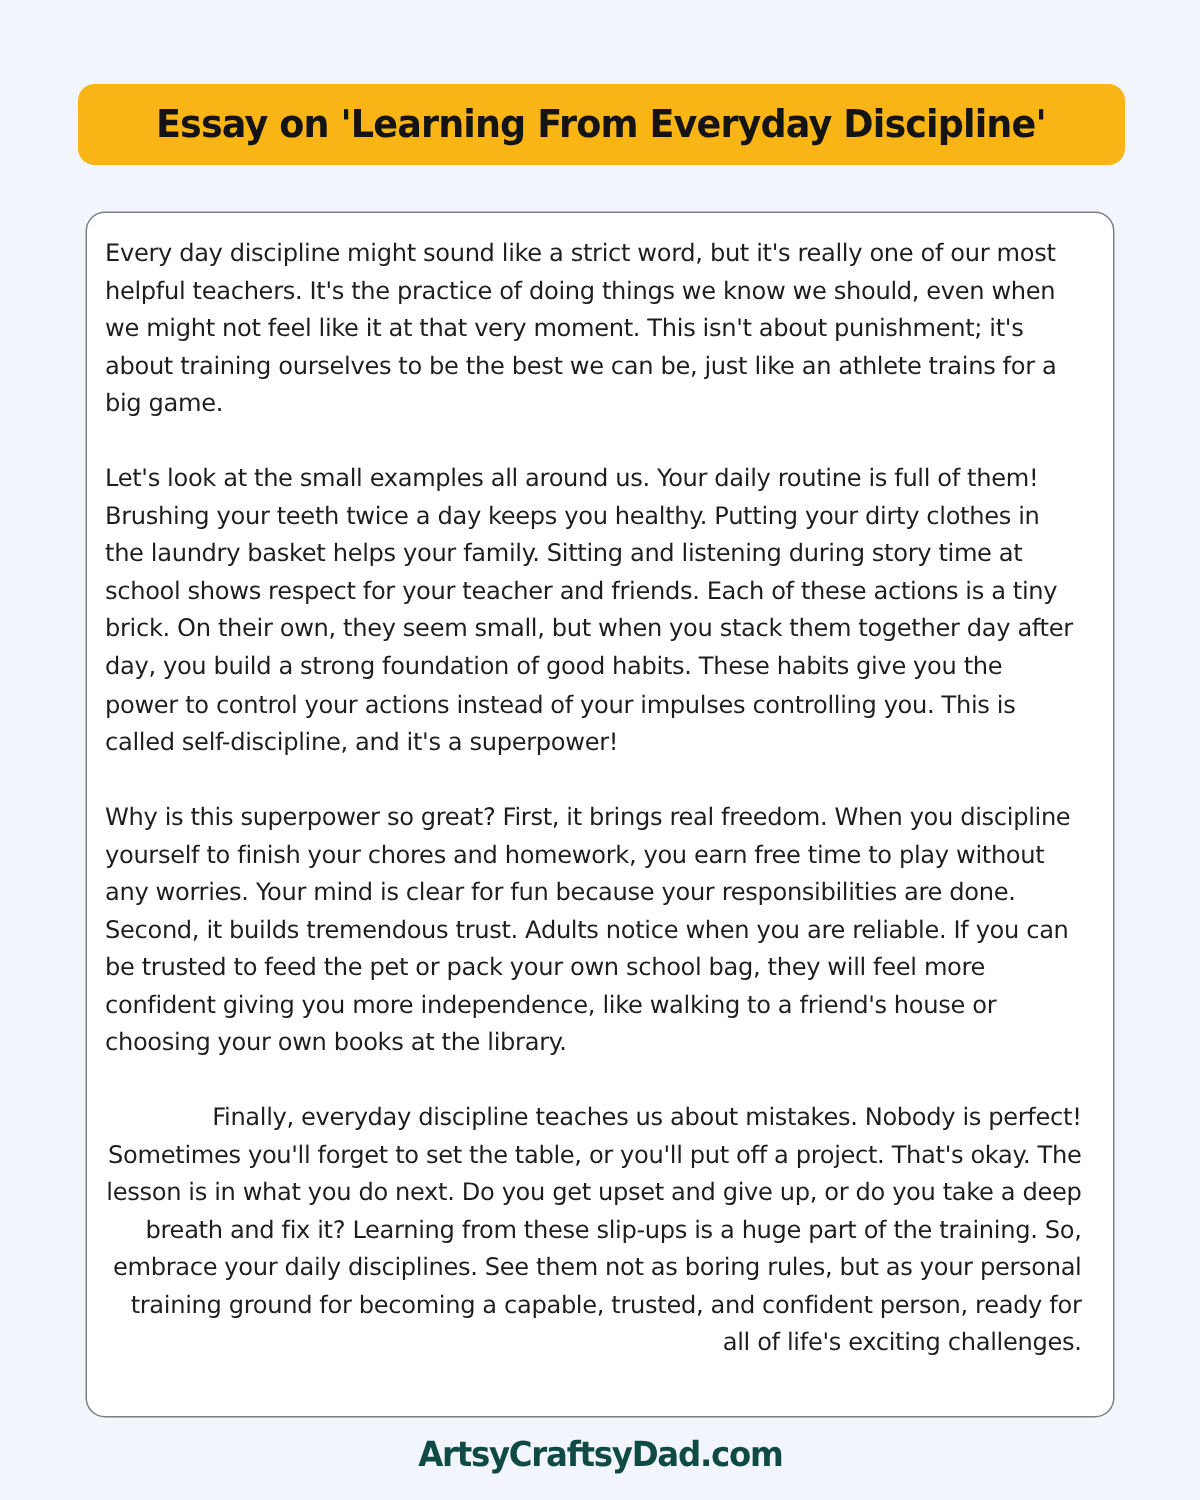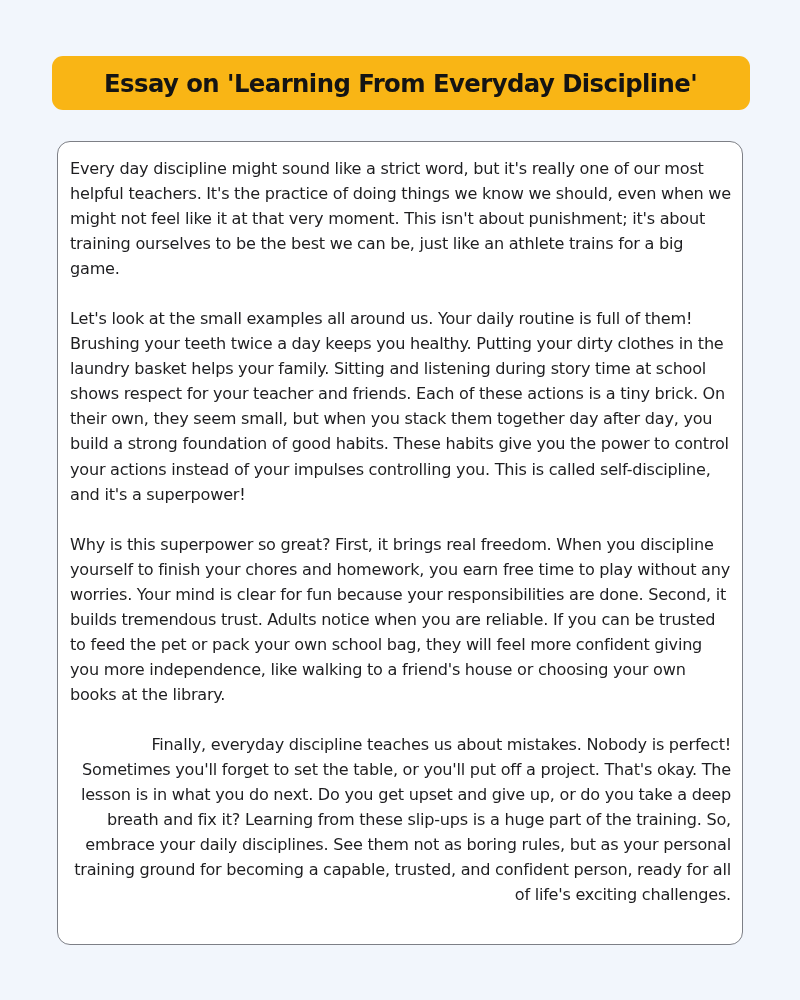--- a/index.html
+++ b/index.html
@@ -57,21 +57,21 @@
   }
   .essay-body {
     font-family: "DejaVu Sans", sans-serif;
     font-size: 16.1px;
     line-height: 25.05px;
     color: #1e1e20;
     letter-spacing: -0.22px;
     word-spacing: -0.1px;
   }
   .essay-body p {
-    margin: 0 0 25px 0;
+    margin: 0 10px 25px 0;
   }
   .essay-body p:last-child {
     margin-bottom: 0;
     text-align: right;
   }
   .site-footer {
     position: absolute;
     left: 0;
     top: 957px;
     width: 800px;
@@ -98,14 +98,17 @@
 
   <div class="essay-card">
     <div class="essay-body">
       <p>Every day discipline might sound like a strict word, but it's really one of our most helpful teachers. It's the practice of doing things we know we should, even when we might not feel like it at that very moment. This isn't about punishment; it's about training ourselves to be the best we can be, just like an athlete trains for a big game.</p>
       <p>Let's look at the small examples all around us. Your daily routine is full of them! Brushing your teeth twice a day keeps you healthy. Putting your dirty clothes in the laundry basket helps your family. Sitting and listening during story time at school shows respect for your teacher and friends. Each of these actions is a tiny brick. On their own, they seem small, but when you stack them together day after day, you build a strong foundation of good habits. These habits give you the power to control your actions instead of your impulses controlling you. This is called self-discipline, and it's a superpower!</p>
       <p>Why is this superpower so great? First, it brings real freedom. When you discipline yourself to finish your chores and homework, you earn free time to play without any worries. Your mind is clear for fun because your responsibilities are done. Second, it builds tremendous trust. Adults notice when you are reliable. If you can be trusted to feed the pet or pack your own school bag, they will feel more confident giving you more independence, like walking to a friend's house or choosing your own books at the library.</p>
       <p>Finally, everyday discipline teaches us about mistakes. Nobody is perfect! Sometimes you'll forget to set the table, or you'll put off a project. That's okay. The lesson is in what you do next. Do you get upset and give up, or do you take a deep breath and fix it? Learning from these slip-ups is a huge part of the training. So, embrace your daily disciplines. See them not as boring rules, but as your personal training ground for becoming a capable, trusted, and confident person, ready for all of life's exciting challenges.</p>
     </div>
   </div>
 
+  <div class="site-footer">
+    <span class="site-footer-text">ArtsyCraftsyDad.com</span>
+  </div>
 
 </div>
 
 </body></html>

